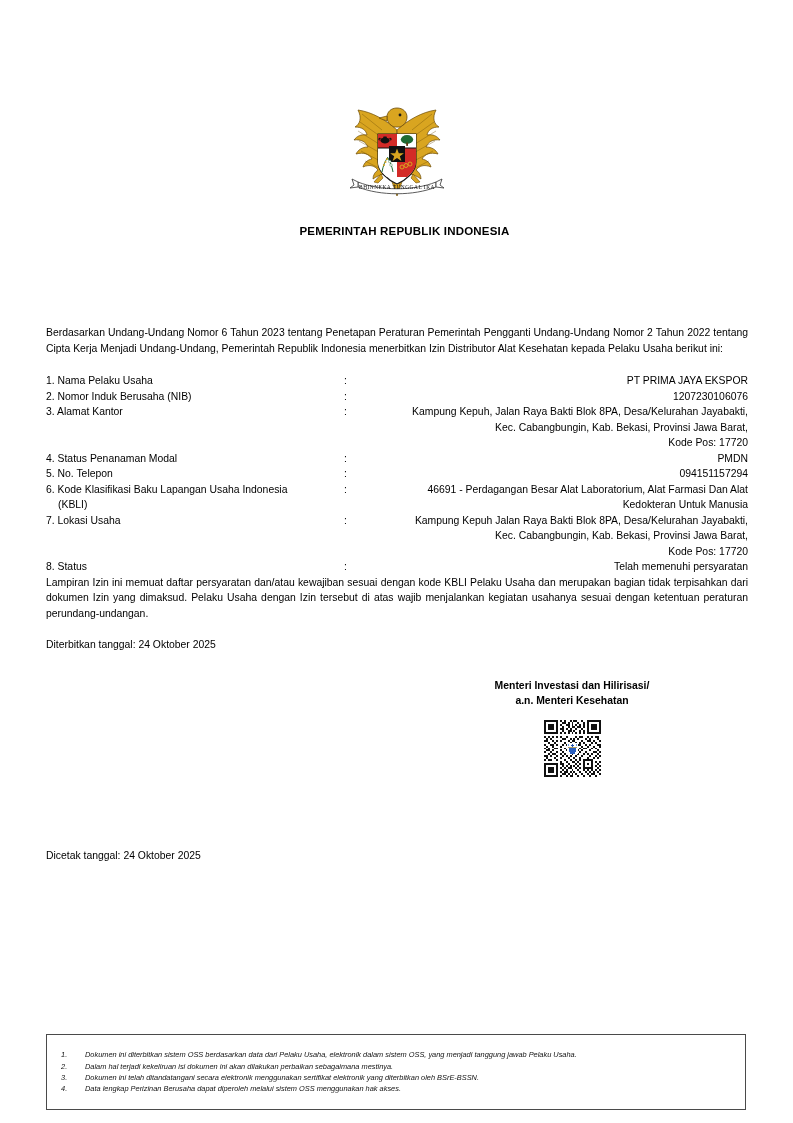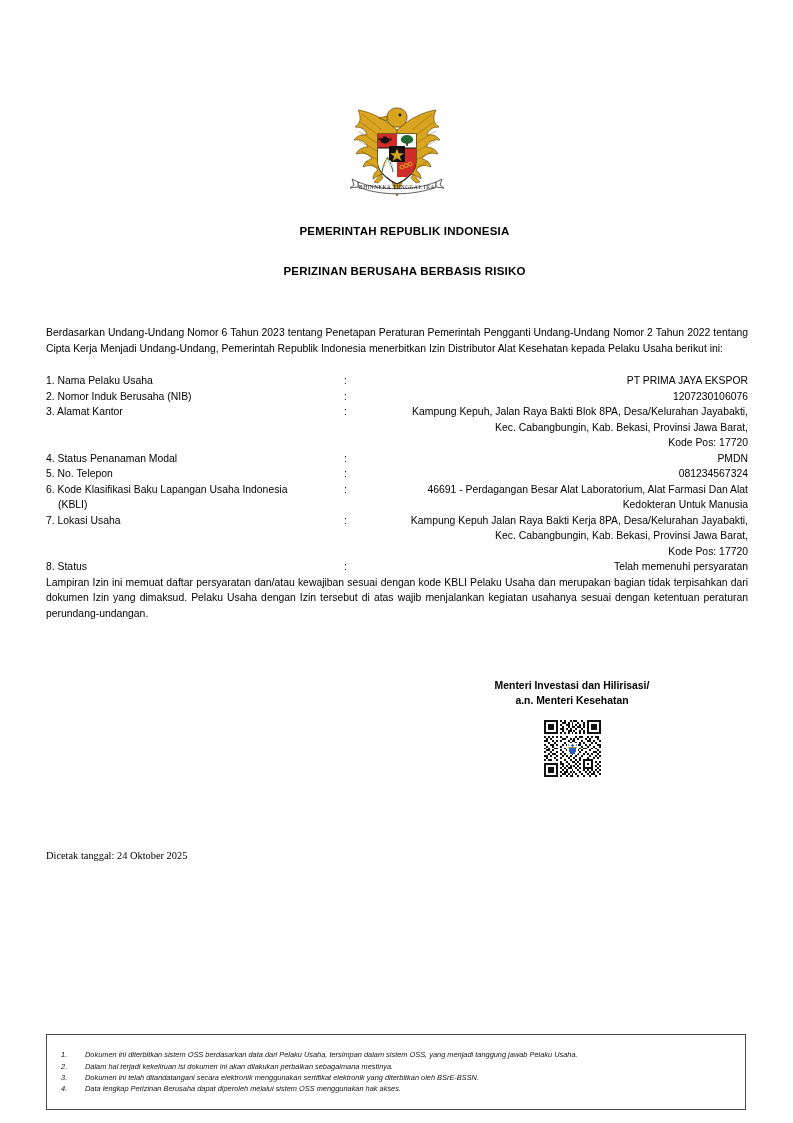--- a/index.html
+++ b/index.html
@@ -151,21 +151,20 @@
     font-weight: bold;
   }
 
   
   .printed {
     position: absolute;
     left: 46px;
     top: 848px;
     font-size: 10.4px;
     line-height: 15.5px;
-    font-family: Liberation Serif, serif;
   }
 
   
   .footer-box {
     position: absolute;
     left: 46px;
     top: 1034px;
     width: 700px;
     height: 76px;
     border: 1px solid #4a4a4a;
@@ -304,21 +303,20 @@
         <path d="M20 86 C42 95 76 95 98 86 L98 91 C76 100 42 100 20 91 Z" fill="#ffffff" stroke="#333" stroke-width="0.8"></path>
         <path d="M20 86 L14 83 L16 89 L12 92 L20 91 Z" fill="#fff" stroke="#333" stroke-width="0.8"></path>
         <path d="M98 86 L104 83 L102 89 L106 92 L98 91 Z" fill="#fff" stroke="#333" stroke-width="0.8"></path>
         <text x="59" y="93.4" font-family="'Liberation Serif', serif" font-size="5.4" text-anchor="middle" fill="#111" letter-spacing="0.5">BHINNEKA TUNGGAL IKA</text>
       </g>
     </svg>
   </div>
 
   <div class="head-block">
     <div class="h-country">PEMERINTAH REPUBLIK INDONESIA</div>
-    <div class="h-title">PERIZINAN BERUSAHA BERBASIS RISIKO</div>
   </div>
 
   <div class="body-area">
 
     <p class="para">Berdasarkan Undang-Undang Nomor 6 Tahun 2023 tentang Penetapan Peraturan Pemerintah Pengganti Undang-Undang Nomor 2 Tahun 2022 tentang Cipta Kerja Menjadi Undang-Undang, Pemerintah Republik Indonesia menerbitkan Izin Distributor Alat Kesehatan kepada Pelaku Usaha berikut ini:</p>
 
     <table class="fields">
       <tbody id="fields-body">
           <tr>
             <td class="f-label"><span>1. Nama Pelaku Usaha</span></td>
@@ -347,52 +345,53 @@
             <td class="f-label"><span>4. Status Penanaman Modal</span></td>
             <td class="f-colon">:</td>
             <td class="f-value">
               <span class="f-sub">PMDN</span>
             </td>
           </tr>
           <tr>
             <td class="f-label"><span>5. No. Telepon</span></td>
             <td class="f-colon">:</td>
             <td class="f-value">
-              <span class="f-sub">081234567324</span>
+              <span class="f-sub">094151157294</span>
             </td>
           </tr>
           <tr>
             <td class="f-label"><span>6. Kode Klasifikasi Baku Lapangan Usaha Indonesia</span><span class="lbl-indent">(KBLI)</span></td>
             <td class="f-colon">:</td>
             <td class="f-value">
               <span class="f-sub">46691 - Perdagangan Besar Alat Laboratorium, Alat Farmasi Dan Alat</span>
               <span class="f-sub">Kedokteran Untuk Manusia</span>
             </td>
           </tr>
           <tr>
             <td class="f-label"><span>7. Lokasi Usaha</span></td>
             <td class="f-colon">:</td>
             <td class="f-value">
-              <span class="f-sub">Kampung Kepuh Jalan Raya Bakti Kerja 8PA, Desa/Kelurahan Jayabakti,</span>
+              <span class="f-sub">Kampung Kepuh Jalan Raya Bakti Blok 8PA, Desa/Kelurahan Jayabakti,</span>
               <span class="f-sub">Kec. Cabangbungin, Kab. Bekasi, Provinsi Jawa Barat,</span>
               <span class="f-sub">Kode Pos: 17720</span>
             </td>
           </tr>
           <tr>
             <td class="f-label"><span>8. Status</span></td>
             <td class="f-colon">:</td>
             <td class="f-value">
               <span class="f-sub">Telah memenuhi persyaratan</span>
             </td>
           </tr>
         </tbody>
     </table>
 
     <p class="para para2">Lampiran Izin ini memuat daftar persyaratan dan/atau kewajiban sesuai dengan kode KBLI Pelaku Usaha dan merupakan bagian tidak terpisahkan dari dokumen Izin yang dimaksud. Pelaku Usaha dengan Izin tersebut di atas wajib menjalankan kegiatan usahanya sesuai dengan ketentuan peraturan perundang-undangan.</p>
 
+    <div class="issued">Diterbitkan tanggal: 24 Oktober 2025</div>
   </div>
 
   <div class="sign-block">
     <div class="sign-line">Menteri Investasi dan Hilirisasi/</div>
     <div class="sign-line">a.n. Menteri Kesehatan</div>
 
     <div class="qr-wrap">
       <svg class="qr" viewBox="0 0 29 29" shape-rendering="crispEdges">
         <rect width="29" height="29" fill="#fff"></rect>
         <g fill="#111">
@@ -455,21 +454,21 @@
       </svg>
     </div>
 
   </div>
 
   <div class="printed">Dicetak tanggal: 24 Oktober 2025</div>
 
   <div class="footer-box">
     <div class="footer-notes">
       <ol id="footer-notes">
-          <li>Dokumen ini diterbitkan sistem OSS berdasarkan data dari Pelaku Usaha, tersimpan dalam sistem OSS, yang menjadi tanggung jawab Pelaku Usaha.</li>
+          <li>Dokumen ini diterbitkan sistem OSS berdasarkan data dari Pelaku Usaha, elektronik dalam sistem OSS, yang menjadi tanggung jawab Pelaku Usaha.</li>
           <li>Dalam hal terjadi kekeliruan isi dokumen ini akan dilakukan perbaikan sebagaimana mestinya.</li>
           <li>Dokumen ini telah ditandatangani secara elektronik menggunakan sertifikat elektronik yang diterbitkan oleh BSrE-BSSN.</li>
           <li>Data lengkap Perizinan Berusaha dapat diperoleh melalui sistem OSS menggunakan hak akses.</li>
         </ol>
     </div>
   </div>
 
 </div>
 
 </body></html>

